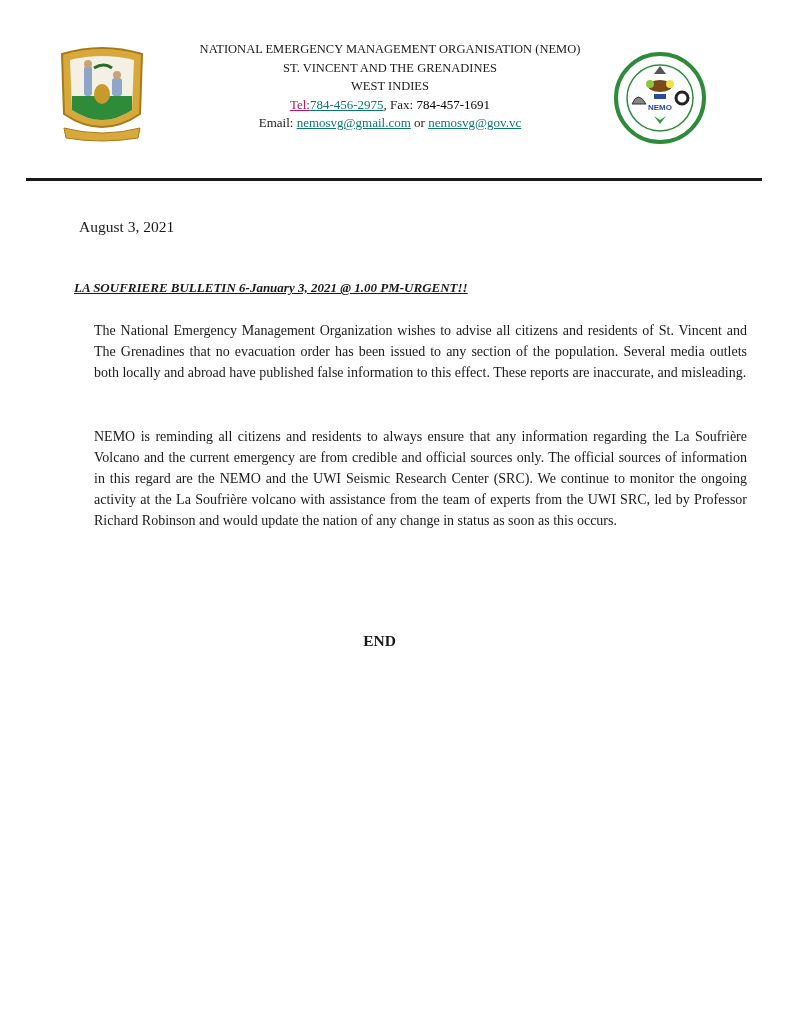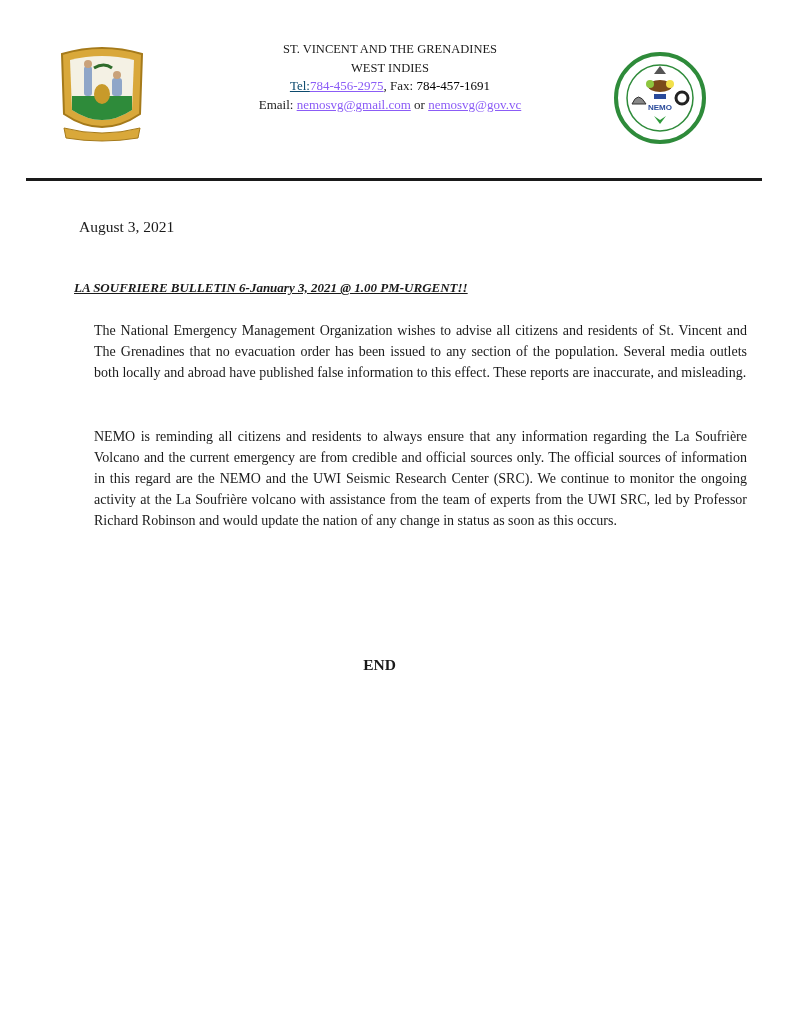--- a/index.html
+++ b/index.html
@@ -1,33 +1,33 @@
 <!DOCTYPE html>
 <html><head>
 <meta charset="utf-8">
 <style>
   html, body { margin: 0; padding: 0; background: #ffffff; }
   body { width: 791px; height: 1023px; position: relative; overflow: hidden;
          font-family: "Liberation Serif", "DejaVu Serif", serif; color: #1a1a1a; }
   .header-text { position: absolute; left: 180px; top: 40px; width: 420px; text-align: center;
                  font-size: 12.5px; line-height: 18.5px; }
   .header-text div { white-space: nowrap; }
-  .link { color: #8b5cf6; text-decoration: underline; }
+  .link { color: #0f766e; text-decoration: underline; }
   .contact-line { font-size: 13px; }
   .logo-left { position: absolute; left: 54px; top: 44px; width: 96px; height: 100px; }
   .logo-right { position: absolute; left: 610px; top: 50px; width: 100px; height: 96px; }
   .rule { position: absolute; left: 26px; top: 178px; width: 736px; height: 3px; background: #1a1a1a; }
   .date { position: absolute; left: 79px; top: 218px; font-size: 15.5px; }
   .title { position: absolute; left: 74px; top: 280px; font-size: 13px; font-style: italic;
            font-weight: bold; text-decoration: underline; white-space: nowrap; }
   .para { position: absolute; left: 74px; width: 653px; font-size: 14px; line-height: 21px;
           text-align: justify; margin-left: 20px; }
   .p1 { top: 320px; }
   .p2 { top: 426px; }
-  .end { position: absolute; left: 0; width: 759px; top: 656px; text-align: center;
+  .end { position: absolute; left: 0; width: 759px; top: 632px; text-align: center;
          font-size: 15.5px; font-weight: bold; }
 </style>
 </head>
 <body>
 
 <div class="logo-left">
   <svg width="96" height="100" viewBox="0 0 96 100">
     <path d="M8 10 Q48 -2 88 10 L86 70 Q48 96 10 70 Z" fill="#d9a83a" stroke="#a57a1a" stroke-width="2"></path>
     <path d="M16 16 Q48 8 80 16 L78 66 Q48 86 18 66 Z" fill="#f4f1e4"></path>
     <path d="M18 52 L78 52 L78 66 Q48 86 18 66 Z" fill="#2e8b3a"></path>
@@ -35,24 +35,25 @@
     <rect x="30" y="22" width="8" height="30" rx="3" fill="#8fa6c8"></rect>
     <circle cx="34" cy="20" r="4" fill="#c9a27a"></circle>
     <rect x="58" y="34" width="10" height="18" rx="3" fill="#8fa6c8"></rect>
     <circle cx="63" cy="31" r="4" fill="#c9a27a"></circle>
     <path d="M40 24 Q50 18 58 24" stroke="#2e6b2a" stroke-width="3" fill="none"></path>
     <path d="M10 84 Q48 94 86 84 L84 94 Q48 100 12 94 Z" fill="#d9a83a" stroke="#a57a1a" stroke-width="1"></path>
   </svg>
 </div>
 
 <div class="header-text">
+  <div>NATIONAL EMERGENCY MANAGEMENT ORGANISATION (NEMO)</div>
   <div>ST. VINCENT AND THE GRENADINES</div>
   <div>WEST INDIES</div>
   <div class="contact-line">
-    <span class="link" style="color:#0c4a6e">Tel:</span><span class="link">784-456-2975</span><span>, Fax: </span><span style="color:#000000">784-457-1691</span>
+    <span class="link" style="color:#be185d">Tel:</span><span class="link">784-456-2975</span><span>, Fax: </span><span style="color:#000000">784-457-1691</span>
   </div>
   <div class="contact-line">
     <span>Email: </span><span class="link">nemosvg@gmail.com</span><span> or </span><span class="link">nemosvg@gov.vc</span>
   </div>
 </div>
 
 <div class="logo-right">
   <svg width="100" height="96" viewBox="0 0 100 96">
     <circle cx="50" cy="48" r="44" fill="#ffffff" stroke="#2e8b3a" stroke-width="4"></circle>
     <circle cx="50" cy="48" r="33" fill="#ffffff" stroke="#2e8b3a" stroke-width="1.5"></circle>

